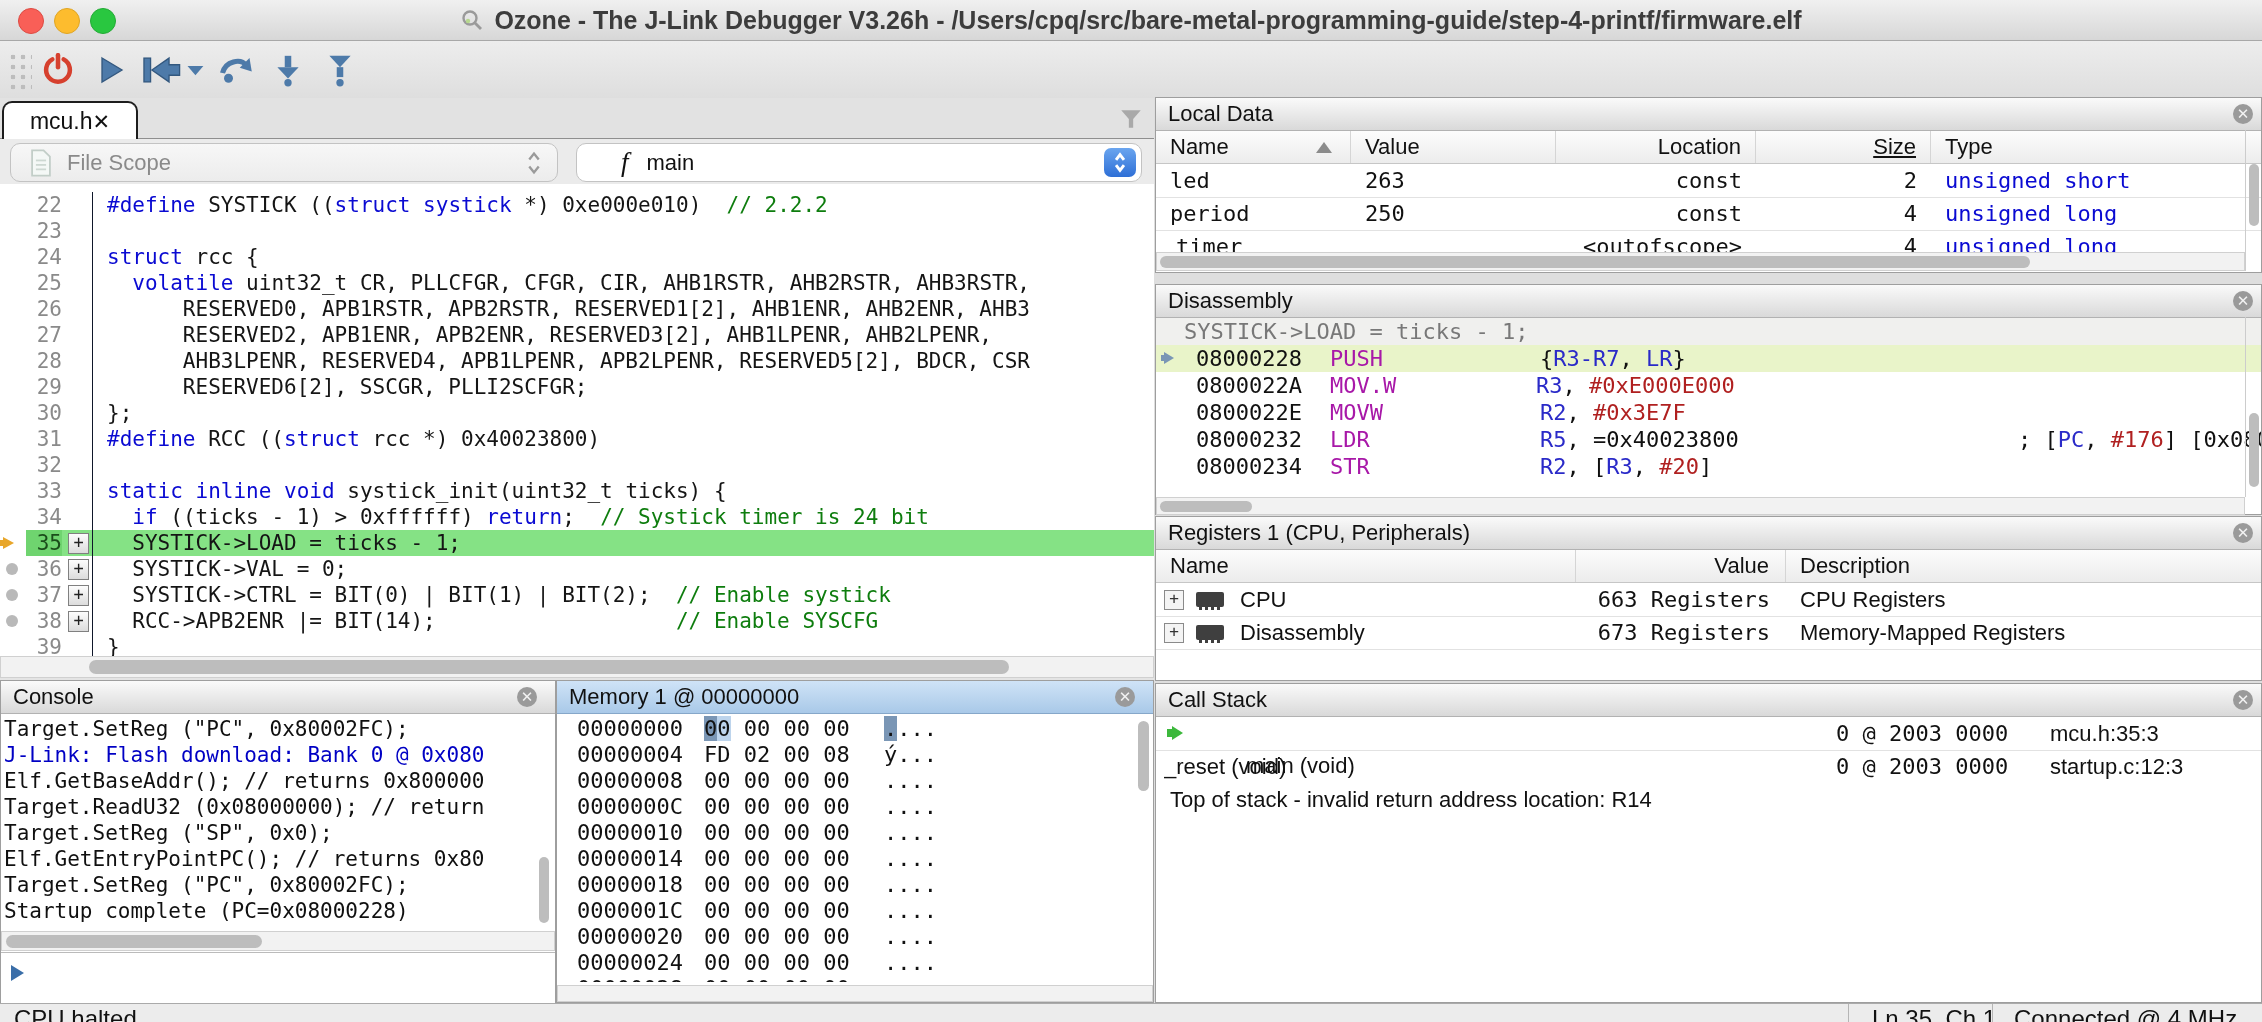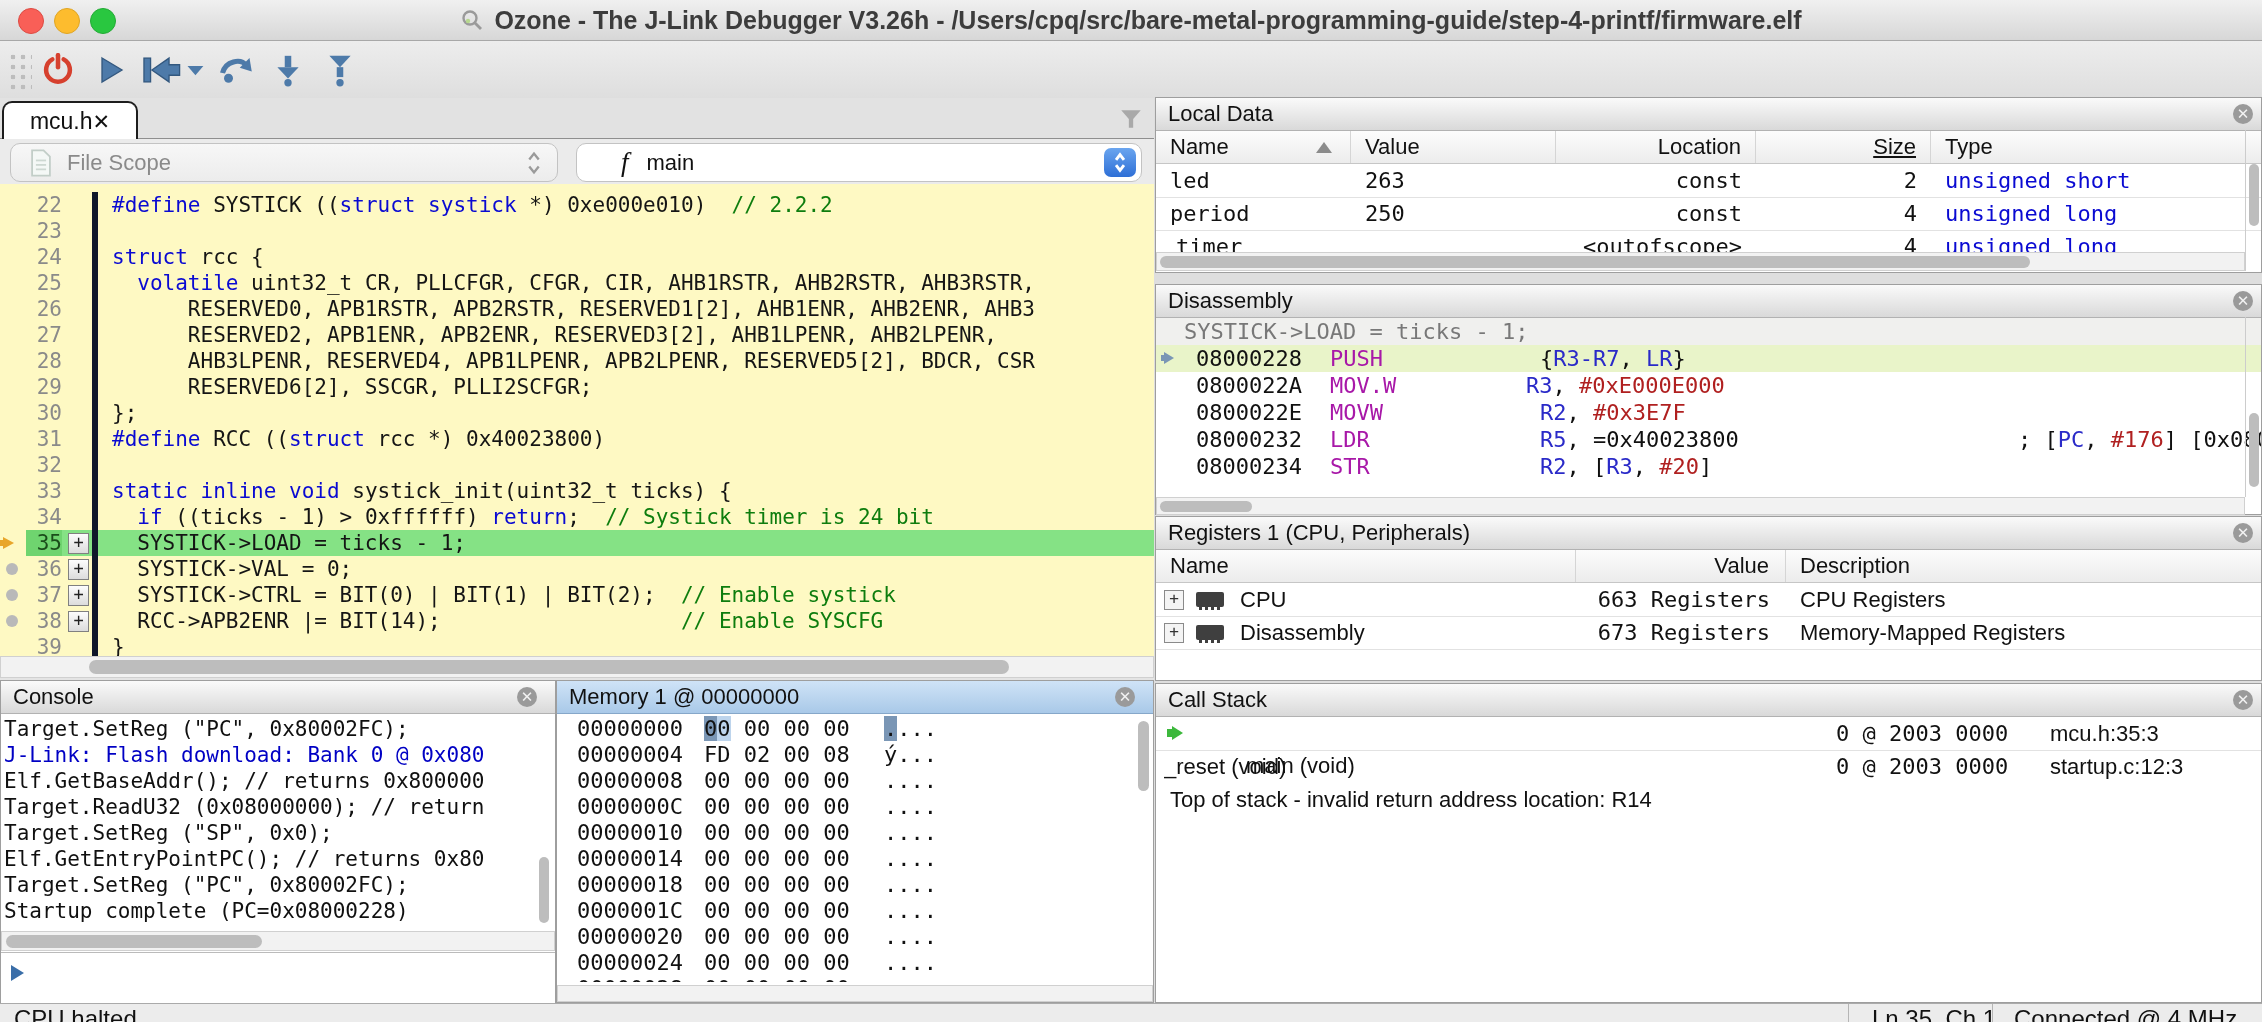--- a/index.html
+++ b/index.html
@@ -27,29 +27,29 @@
     border:2px solid #1d1d1d;border-bottom:none;border-radius:10px 10px 0 0;
     display:flex;align-items:center;justify-content:center;font-size:23px;}
   #tab .x{font-size:21px;font-weight:bold;}
   #scoperow{left:0;top:139px;width:1154px;height:45px;background:#ebebeb;border-bottom:1px solid #c0c0c0;}
   .combo{position:absolute;top:4px;height:37px;border:1px solid #c3c3c3;border-radius:10px;
     display:flex;align-items:center;font-size:22px;}
   #combo-scope{left:10px;width:546px;background:linear-gradient(#f7f7f7,#ececec);color:#8a8a8a;}
   #combo-func{left:576px;width:564px;background:#fff;color:#111;}
   #func-spin{position:absolute;right:5px;top:4px;width:32px;height:29px;border-radius:7px;
     background:linear-gradient(#6aa5ef,#2e6fd6);}
-  #code{left:0;top:184px;width:1188px;height:472px;background:#fef9c3;overflow:hidden;}
+  #code{left:0;top:184px;width:1188px;height:472px;background:#ffffff;overflow:hidden;}
   .cl{display:flex;height:26px;line-height:26px;font-size:21px;white-space:pre;}
   .mk{width:26px;flex:none;position:relative;}
   .ln{width:36px;flex:none;text-align:right;color:#8a8a8a;font-family:"DejaVu Sans Mono",monospace;}
   .fold{width:30px;flex:none;position:relative;}
   .foldbox{position:absolute;left:6px;top:3px;width:19px;height:19px;border:1px solid #808080;
     background:linear-gradient(#fdfdfd,#dcdcdc);color:#222;font-size:17px;line-height:17px;
     text-align:center;font-family:"DejaVu Sans Mono",monospace;}
-  .ct{flex:1;font-family:"DejaVu Sans Mono",monospace;padding-left:14px;border-left:6px solid #0f172a;}
+  .ct{flex:1;font-family:"DejaVu Sans Mono",monospace;padding-left:14px;border-left:1px solid #0f172a;}
   .cl.cur .ln{background:#6fd46f;color:#1b4d1b;}
   .cl.cur .fold,.cl.cur .ct{background:#85e285;}
   .s-kw{color:#0a0ad2;} .s-pl{color:#151515;} .s-cm{color:#0e7d0e;}
   .bp{position:absolute;left:6px;top:7px;width:12px;height:12px;border-radius:50%;background:#b9b9b9;}
   .pcarrow{position:absolute;left:3px;top:7px;width:0;height:0;border-top:6px solid transparent;
     border-bottom:6px solid transparent;border-left:11px solid #e8a62a;}
   .pcarrow::before{content:"";position:absolute;left:-14px;top:-3px;width:5px;height:6px;background:#e8a62a;}
   
   .sbtrack-h{background:#f2f2f2;border:1px solid #d0d0d0;}
   .thumb{position:absolute;background:#bdbdbd;border-radius:8px;}
@@ -318,21 +318,21 @@
   </div>
 
   <div class="panel" style="left:1155px;top:284px;width:1107px;height:231px;">
     <div class="ptitle">
       <span>Disassembly</span>
       <span class="pclose">✕</span>
     </div>
     <div id="dis-rows" style="position:relative;height:162px;overflow:hidden;">
         <div class="drow src" style="top: 0px;">SYSTICK-&gt;LOAD = ticks - 1;</div>
         <div class="drow cur" style="top: 27px;"><span class="disarrow"></span><span class="dspan" style="left: 40px;">08000228</span><span class="dspan d-mn" style="left: 174px;">PUSH</span><span class="dspan" style="left: 384px;"><span class="d-pl">{</span><span class="d-reg">R3-R7</span><span class="d-pl">, </span><span class="d-reg">LR</span><span class="d-pl">}</span></span></div>
-        <div class="drow" style="top: 54px;"><span class="dspan" style="left: 40px;">0800022A</span><span class="dspan d-mn" style="left: 174px;">MOV.W</span><span class="dspan" style="left: 370px;"><span class="d-reg">R3</span><span class="d-pl">, </span><span class="d-imm">#0xE000E000</span></span></div>
+        <div class="drow" style="top: 54px;"><span class="dspan" style="left: 40px;">0800022A</span><span class="dspan d-mn" style="left: 174px;">MOV.W</span><span class="dspan" style="left: 380px;"><span class="d-reg">R3</span><span class="d-pl">, </span><span class="d-imm">#0xE000E000</span></span></div>
         <div class="drow" style="top: 81px;"><span class="dspan" style="left: 40px;">0800022E</span><span class="dspan d-mn" style="left: 174px;">MOVW</span><span class="dspan" style="left: 384px;"><span class="d-reg">R2</span><span class="d-pl">, </span><span class="d-imm">#0x3E7F</span></span></div>
         <div class="drow" style="top: 108px;"><span class="dspan" style="left: 40px;">08000232</span><span class="dspan d-mn" style="left: 174px;">LDR</span><span class="dspan" style="left: 384px;"><span class="d-reg">R5</span><span class="d-pl">, =0x40023800</span></span><span class="dspan" style="left: 862px;"><span class="d-pl">; [</span><span class="d-reg">PC</span><span class="d-pl">, </span><span class="d-imm">#176</span><span class="d-pl">] [0x080</span></span></div>
         <div class="drow" style="top: 135px;"><span class="dspan" style="left: 40px;">08000234</span><span class="dspan d-mn" style="left: 174px;">STR</span><span class="dspan" style="left: 384px;"><span class="d-reg">R2</span><span class="d-pl">, [</span><span class="d-reg">R3</span><span class="d-pl">, </span><span class="d-imm">#20</span><span class="d-pl">]</span></span></div>
       </div>
     <div class="abs sbtrack-h" style="left:0;top:212px;width:1089px;height:18px;box-sizing:border-box;">
       <div class="thumb" style="left:3px;top:3px;width:92px;height:11px;"></div>
     </div>
     <div class="abs" style="left:1089px;top:32px;width:16px;height:180px;border-left:1px solid #ccc;">
       <div class="thumb" style="left:3px;top:96px;width:10px;height:74px;"></div>
     </div>

